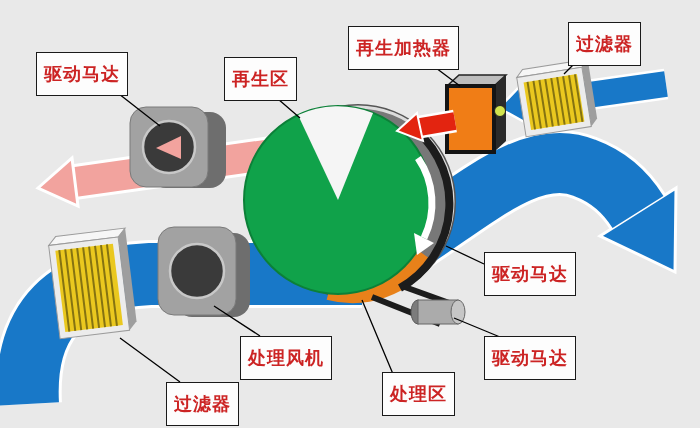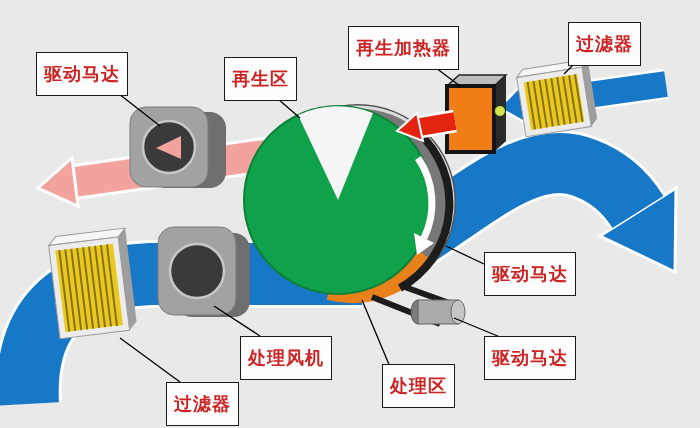--- a/index.html
+++ b/index.html
@@ -114,16 +114,16 @@
   <path d="M96,76 L160,126 M256,80 L300,118 M412,50 L460,86 M592,46 L564,74 M484,264 L446,246 M500,337 L454,318 M260,336 L214,306 M398,386 L362,300 M180,382 L120,338" fill="none" stroke="#000000" stroke-width="1.3"></path>
 </svg>
 
 <div class="label" style="left:36px;top:52px">驱动马达</div>
 <div class="label" style="left:224px;top:57px">再生区</div>
 <div class="label" style="left:348px;top:26px">再生加热器</div>
 <div class="label" style="left:568px;top:22px">过滤器</div>
 <div class="label" style="left:484px;top:252px">驱动马达</div>
 <div class="label" style="left:484px;top:336px">驱动马达</div>
 <div class="label" style="left:240px;top:336px">处理风机</div>
-<div class="label" style="left:382px;top:364px">处理区</div>
+<div class="label" style="left:382px;top:372px">处理区</div>
 <div class="label" style="left:166px;top:382px">过滤器</div>
 
 </div>
 
 </body></html>

